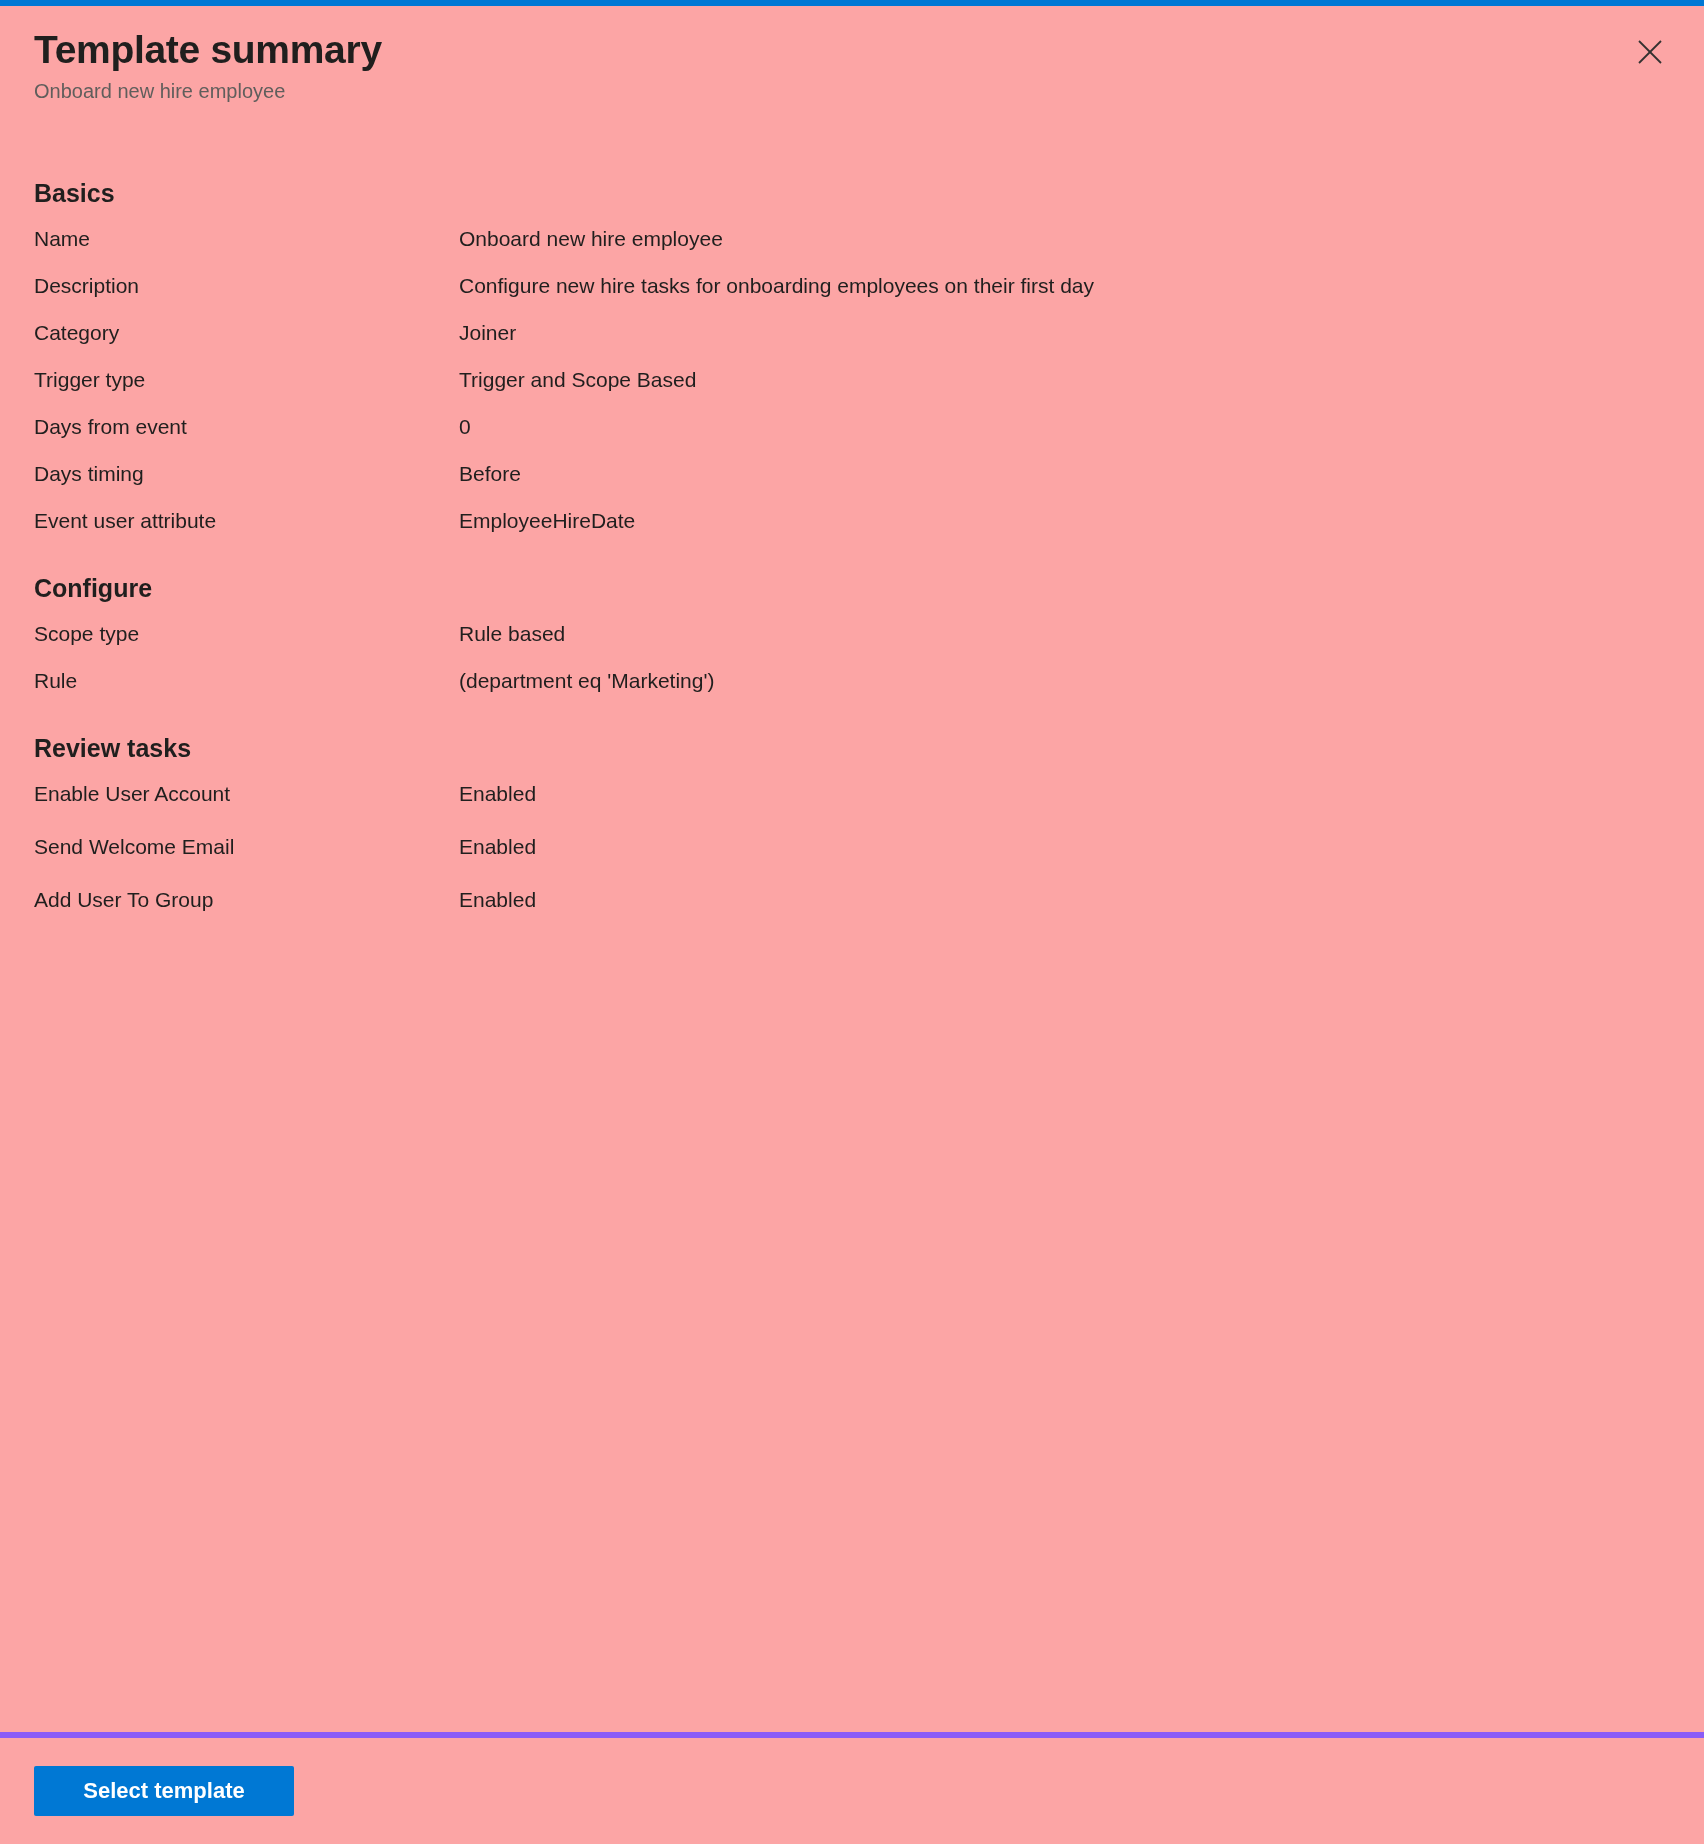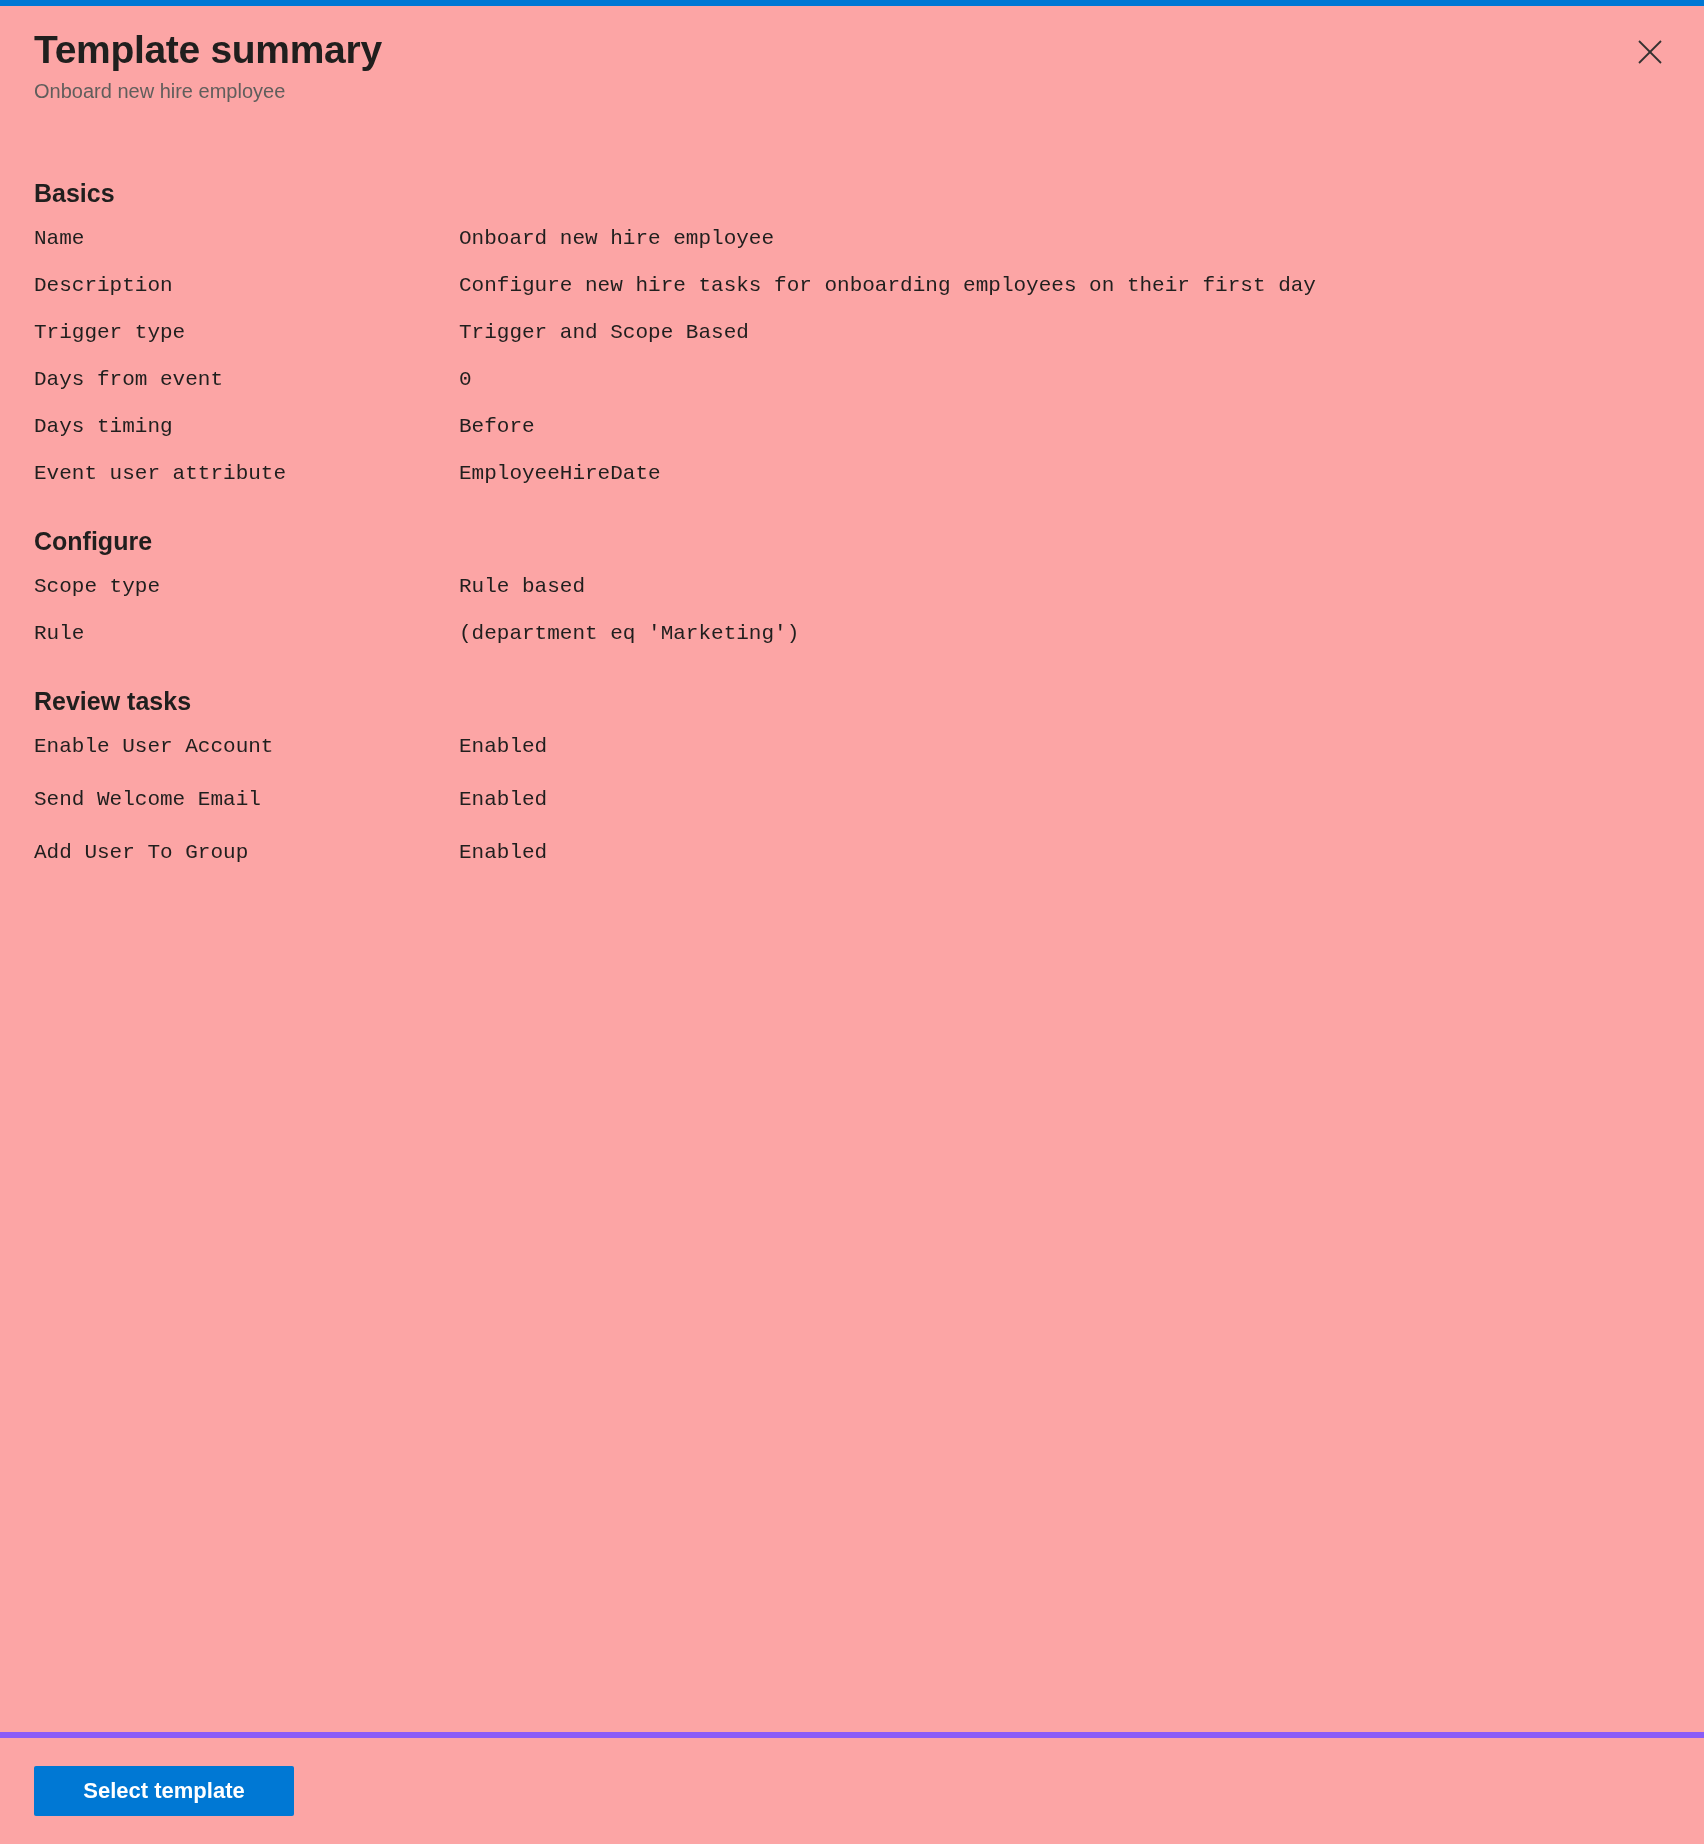--- a/index.html
+++ b/index.html
@@ -85,21 +85,20 @@
     margin: 0 0 14px 0;
   }
   .section + .section {
     margin-top: 36px;
   }
   .kv-row {
     display: flex;
     align-items: flex-end;
     min-height: 31px;
     margin-bottom: 24px;
-    font-family: Liberation Mono, monospace;
   }
   .kv-label {
     width: 425px;
     flex: 0 0 425px;
     font-size: 21px;
     line-height: 31px;
     color: #201f1e;
   }
   .kv-value {
     flex: 1 1 auto;
@@ -172,20 +171,24 @@
 
         <div class="kv-row">
           <div class="kv-label">Name</div>
           <div class="kv-value">Onboard new hire employee</div>
         </div>
         <div class="kv-row">
           <div class="kv-label">Description</div>
           <div class="kv-value">Configure new hire tasks for onboarding employees on their first day</div>
         </div>
         <div class="kv-row">
+          <div class="kv-label">Category</div>
+          <div class="kv-value">Joiner</div>
+        </div>
+        <div class="kv-row">
           <div class="kv-label">Trigger type</div>
           <div class="kv-value">Trigger and Scope Based</div>
         </div>
         <div class="kv-row">
           <div class="kv-label">Days from event</div>
           <div class="kv-value">0</div>
         </div>
         <div class="kv-row">
           <div class="kv-label">Days timing</div>
           <div class="kv-value">Before</div>

